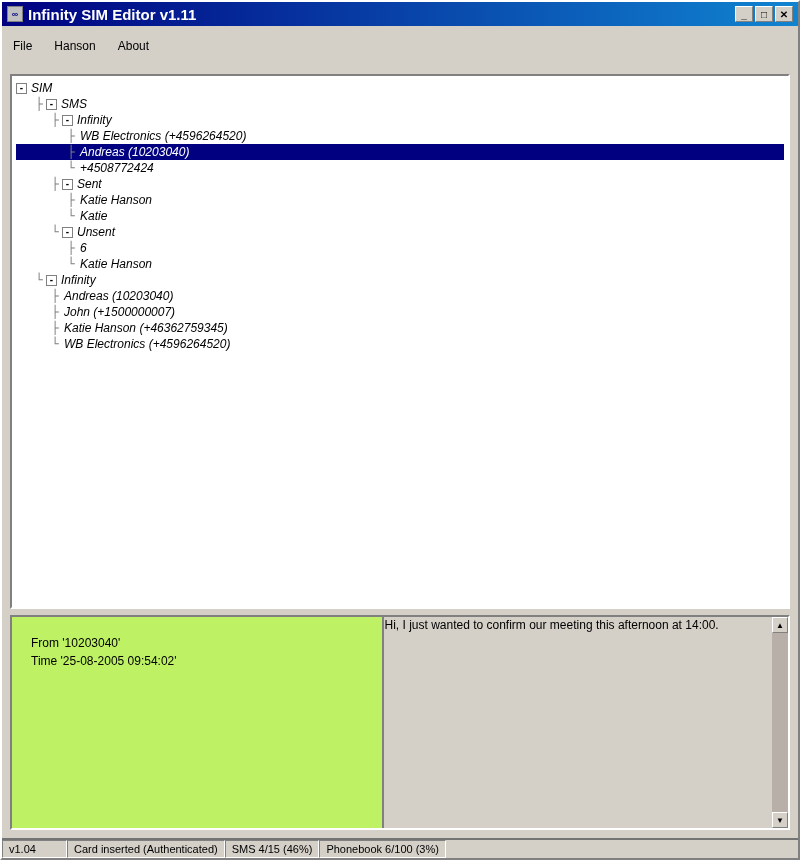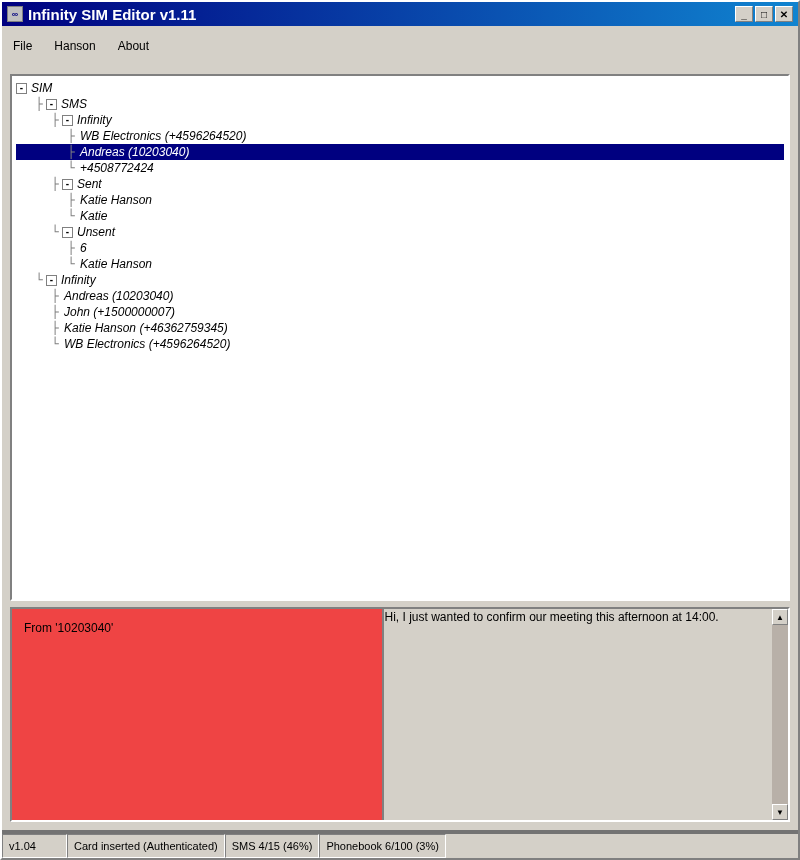--- a/index.html
+++ b/index.html
@@ -166,22 +166,22 @@
       gap: 0;
       border: 2px solid #808080;
       border-right-color: #ffffff;
       border-bottom-color: #ffffff;
       background: #d4d0c8;
       flex-shrink: 0;
     }
 
     .info-panel {
       width: 48%;
-      background: #ef4444;
-      padding: 12px;
+      background: #bef264;
+      padding: 19px;
       border-right: 2px solid #808080;
       display: flex;
       flex-direction: column;
       gap: 4px;
     }
 
     .message-panel {
       flex: 1;
       background: #d4d0c8;
       display: flex;
@@ -217,25 +217,25 @@
     }
 
     .scroll-track {
       flex: 1;
       width: 16px;
       background: #b8b0a8;
     }
 
     
     .status-bar {
-      height: 28px;
-      background: #d4d0c8;
-      display: flex;
-      flex-shrink: 0;
-      border-top: 4px solid #737373;
+      height: 20px;
+      background: #d4d0c8;
+      display: flex;
+      flex-shrink: 0;
+      border-top: 2px solid #737373;
     }
 
     .status-item {
       padding: 3px 6px;
       border: 1px solid #808080;
       border-right-color: #ffffff;
       border-bottom-color: #ffffff;
       font-size: 11px;
       white-space: nowrap;
       display: flex;
@@ -409,20 +409,21 @@
         <span class="conn">└</span>
         <span class="tree-label">WB Electronics (+4596264520)</span>
       </div>
 
     </div>
 
     <div class="bottom-area">
 
       <div class="info-panel">
         <div>From '10203040'</div>
+        <div>Time '25-08-2005 09:54:02'</div>
       </div>
 
       <div class="message-panel">
         <div class="message-text">Hi, I just wanted to confirm our meeting this afternoon at 14:00.</div>
         <div class="scrollbar">
           <div class="scroll-btn">▲</div>
           <div class="scroll-track"></div>
           <div class="scroll-btn">▼</div>
         </div>
       </div>

